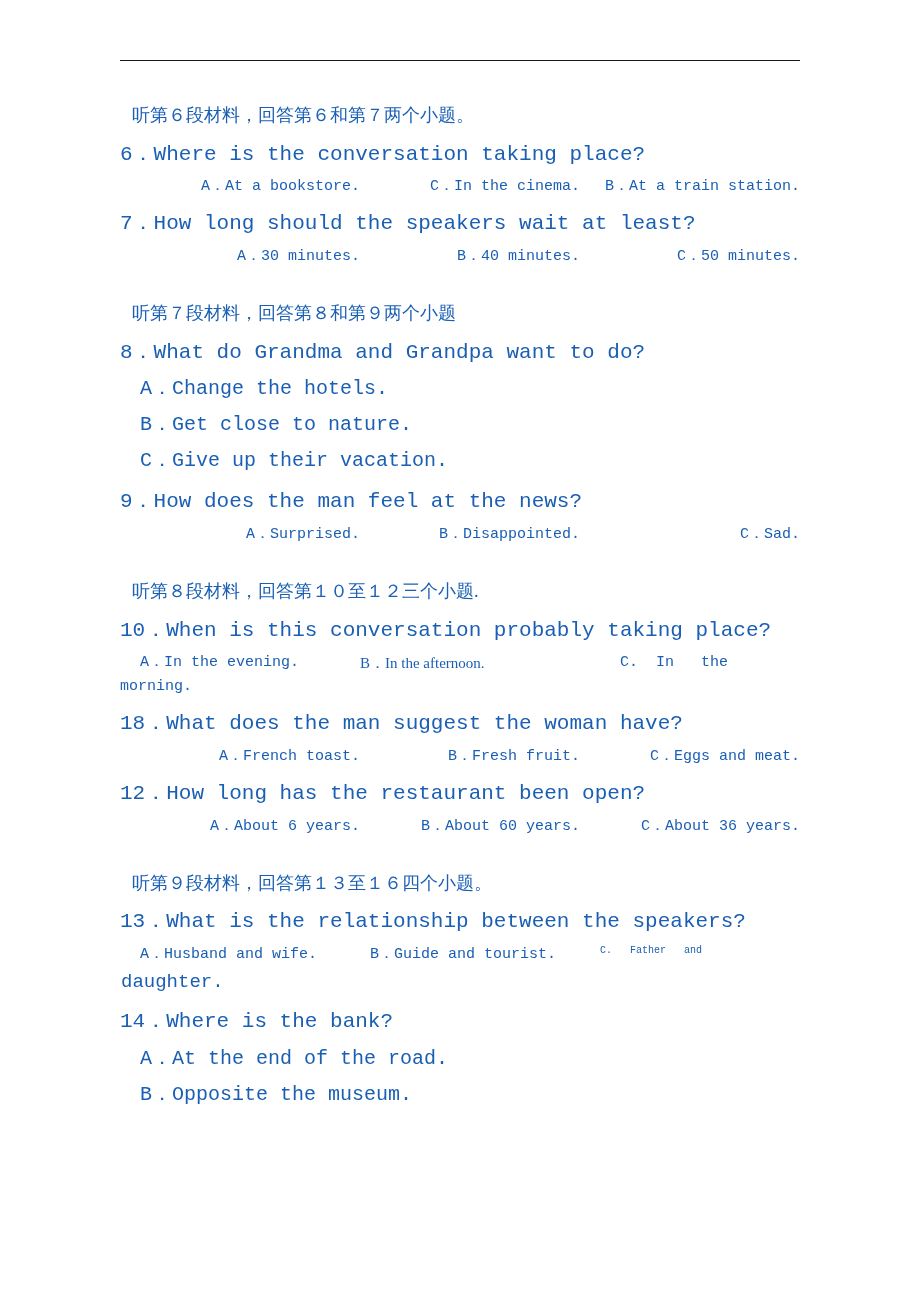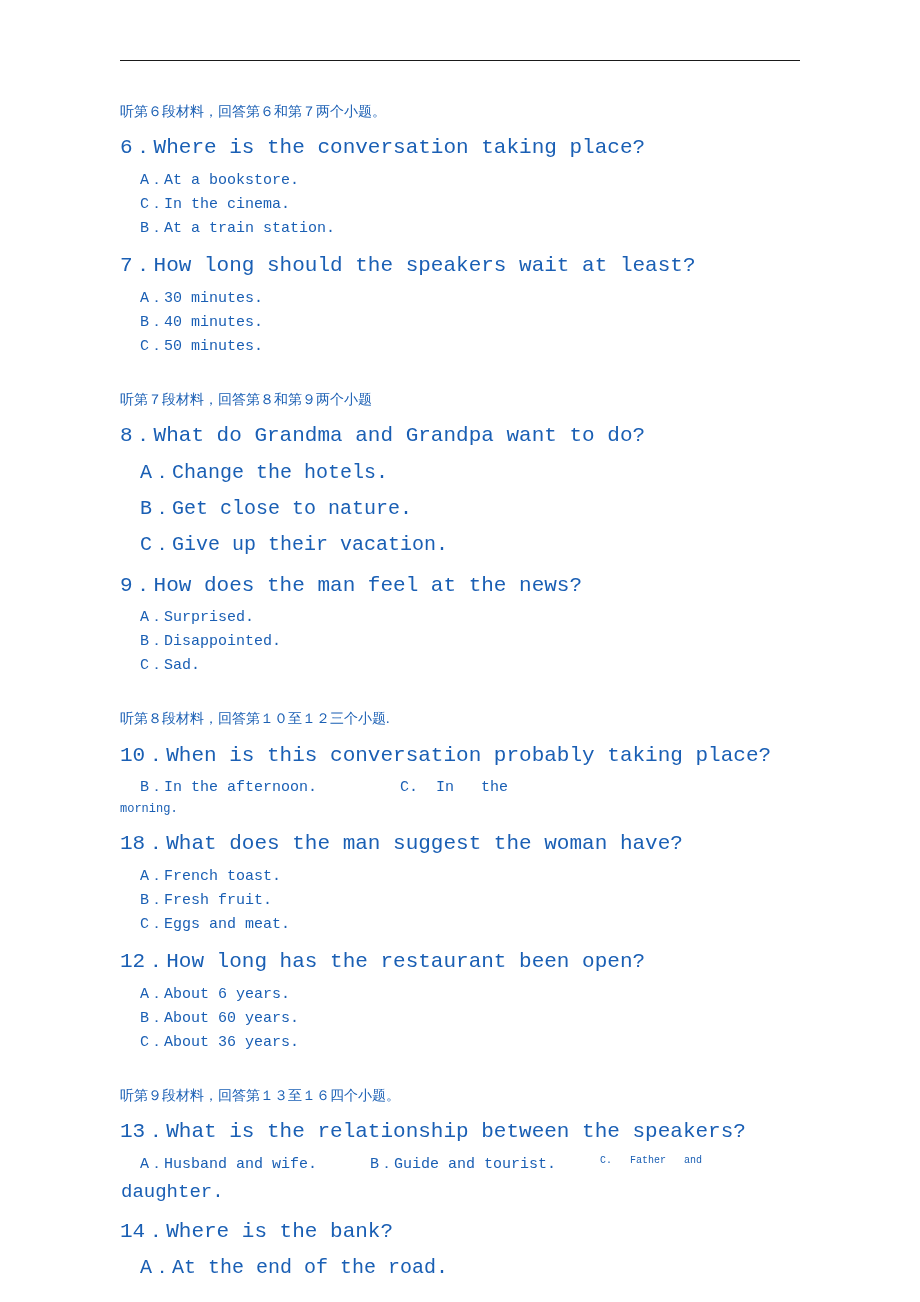--- a/index.html
+++ b/index.html
@@ -21,36 +21,38 @@
       border-top: 1.5px solid #1a1a1a;
       margin: 60px 120px 0 120px;
     }
     .content {
       padding: 20px 120px 40px 120px;
     }
     .section {
       margin-bottom: 30px;
     }
     .section-header {
-      font-size: 14px;
+      font-size: 18px;
       color: #1a5fb4;
       margin-bottom: 12px;
       margin-top: 20px;
       font-family: 'SimSun', 'STSong', serif;
+      margin-left: 12px;
     }
     .question {
       margin-bottom: 8px;
       font-size: 21px;
       color: #1a5fb4;
     }
     .options-row {
       display: flex;
-      flex-direction: column;
+      flex-direction: row;
       margin-bottom: 6px;
       margin-left: 20px;
+      text-align: right;
     }
     .option {
       font-size: 15px;
       color: #1a5fb4;
       min-width: 220px;
     }
     .option-block {
       display: block;
       margin-left: 20px;
       margin-bottom: 4px;
@@ -102,24 +104,25 @@
       <span class="option">C．Sad.</span>
     </div>
   </div>
 
   <div class="section mt20">
     <div class="section-header mb8">听第８段材料，回答第１０至１２三个小题.</div>
 
     <div class="question mb4">10．When is this conversation probably taking place?</div>
     <div class="mb8">
       <div style="display:flex; flex-direction:row; margin-left:20px; flex-wrap:wrap;">
-        <span class="option" style="min-width:230px;">B．In the afternoon.</span>
+        <span class="option" style="min-width:220px;">A．In the evening.</span>
+        <span class="option" style="min-width:230px;font-family:Liberation Serif, serif;">B．In the afternoon.</span>
         <span style="font-size:15px; color:#1a5fb4;margin-left:30px;">C.&nbsp;&nbsp;In&nbsp;&nbsp;&nbsp;the</span>
       </div>
-      <div style="margin-left:0; font-size:12px; color:#1a5fb4;">morning.</div>
+      <div style="margin-left:0; font-size:15px; color:#1a5fb4;">morning.</div>
     </div>
 
     <div class="question mb4">18．What does the man suggest the woman have?</div>
     <div class="options-row mb8">
       <span class="option">A．French toast.</span>
       <span class="option">B．Fresh fruit.</span>
       <span class="option">C．Eggs and meat.</span>
     </div>
 
     <div class="question mb4">12．How long has the restaurant been open?</div>
@@ -139,16 +142,17 @@
         <span class="option" style="min-width:230px;">A．Husband and wife.</span>
         <span class="option" style="min-width:230px;">B．Guide and tourist.</span>
         <span style="font-size:10px; color:#1a5fb4;">C.&nbsp;&nbsp;&nbsp;Father&nbsp;&nbsp;&nbsp;and</span>
       </div>
       <div style="margin-left:1px; font-size:19px; color:#1a5fb4;">daughter.</div>
     </div>
 
     <div class="question mb4">14．Where is the bank?</div>
     <div class="mb8">
       <span class="option-block">A．At the end of the road.</span>
+      <span class="option-block">B．Opposite the museum.</span>
     </div>
   </div>
 
 </div>
 
 </body></html>

